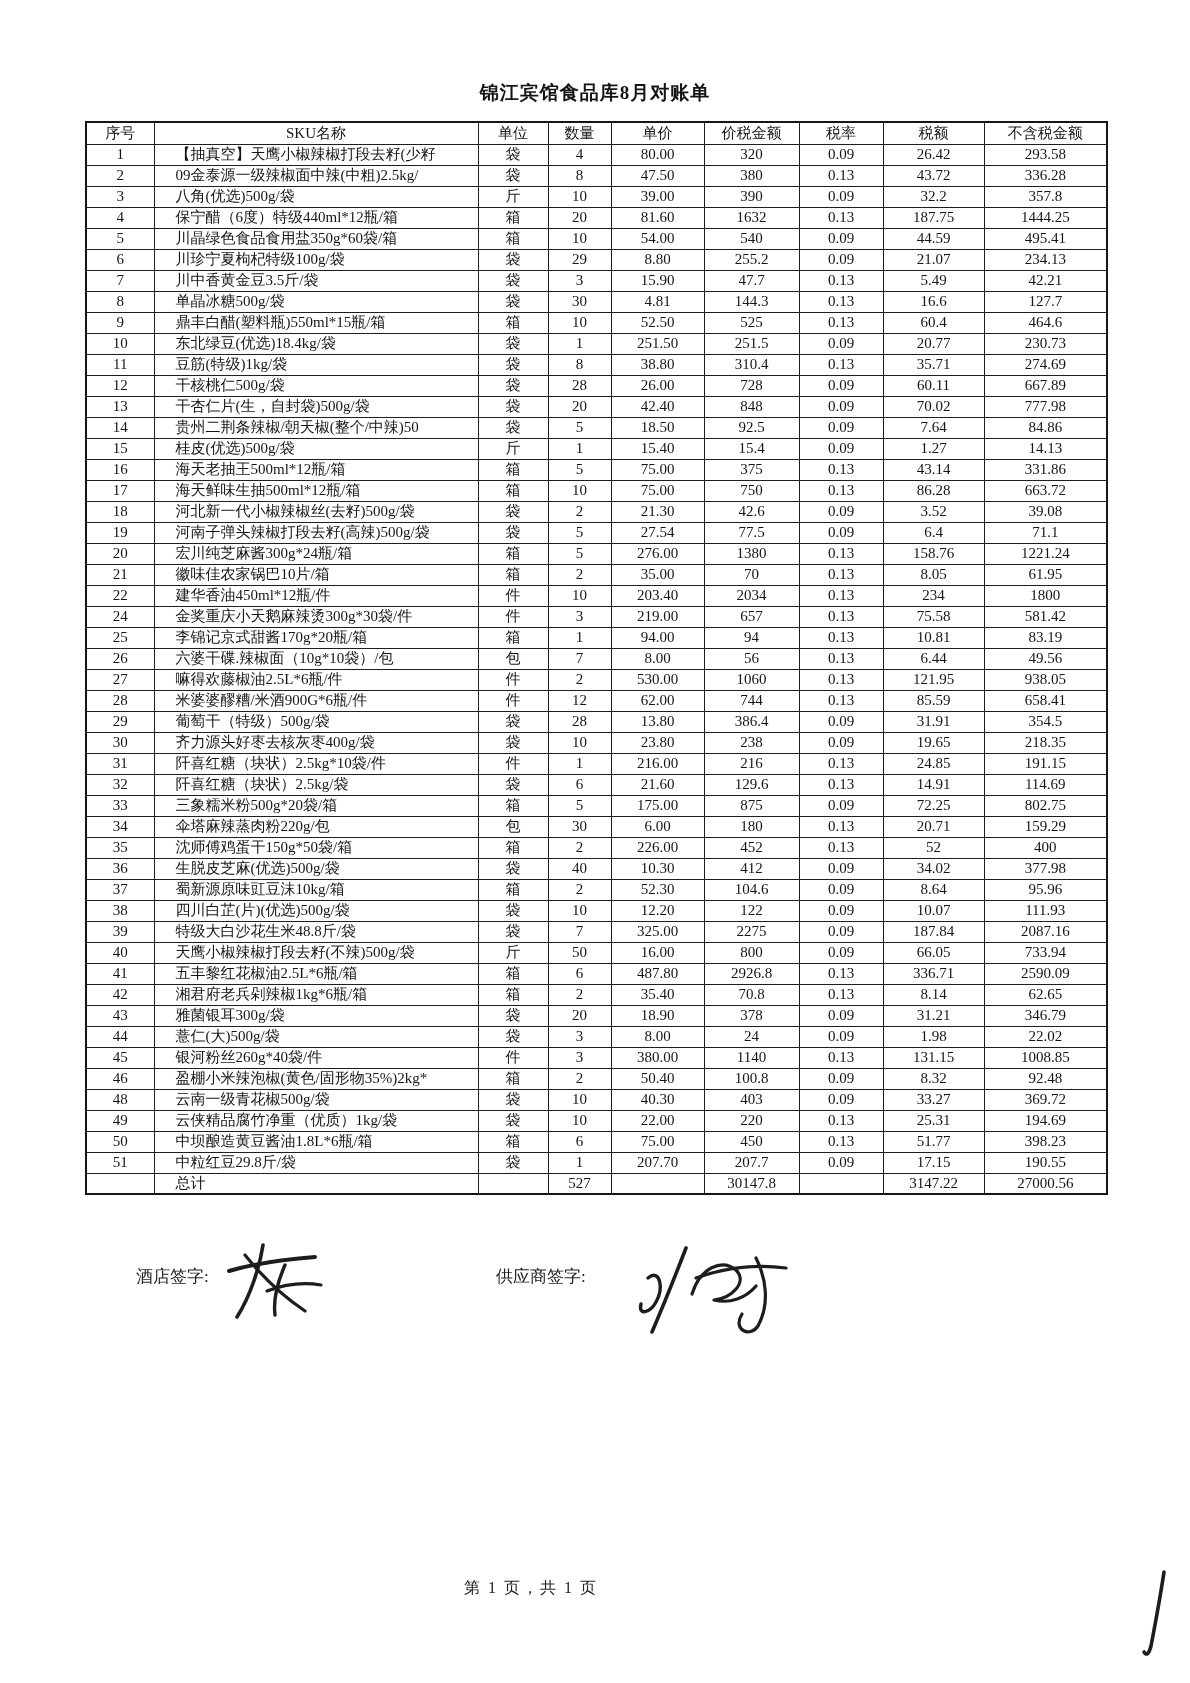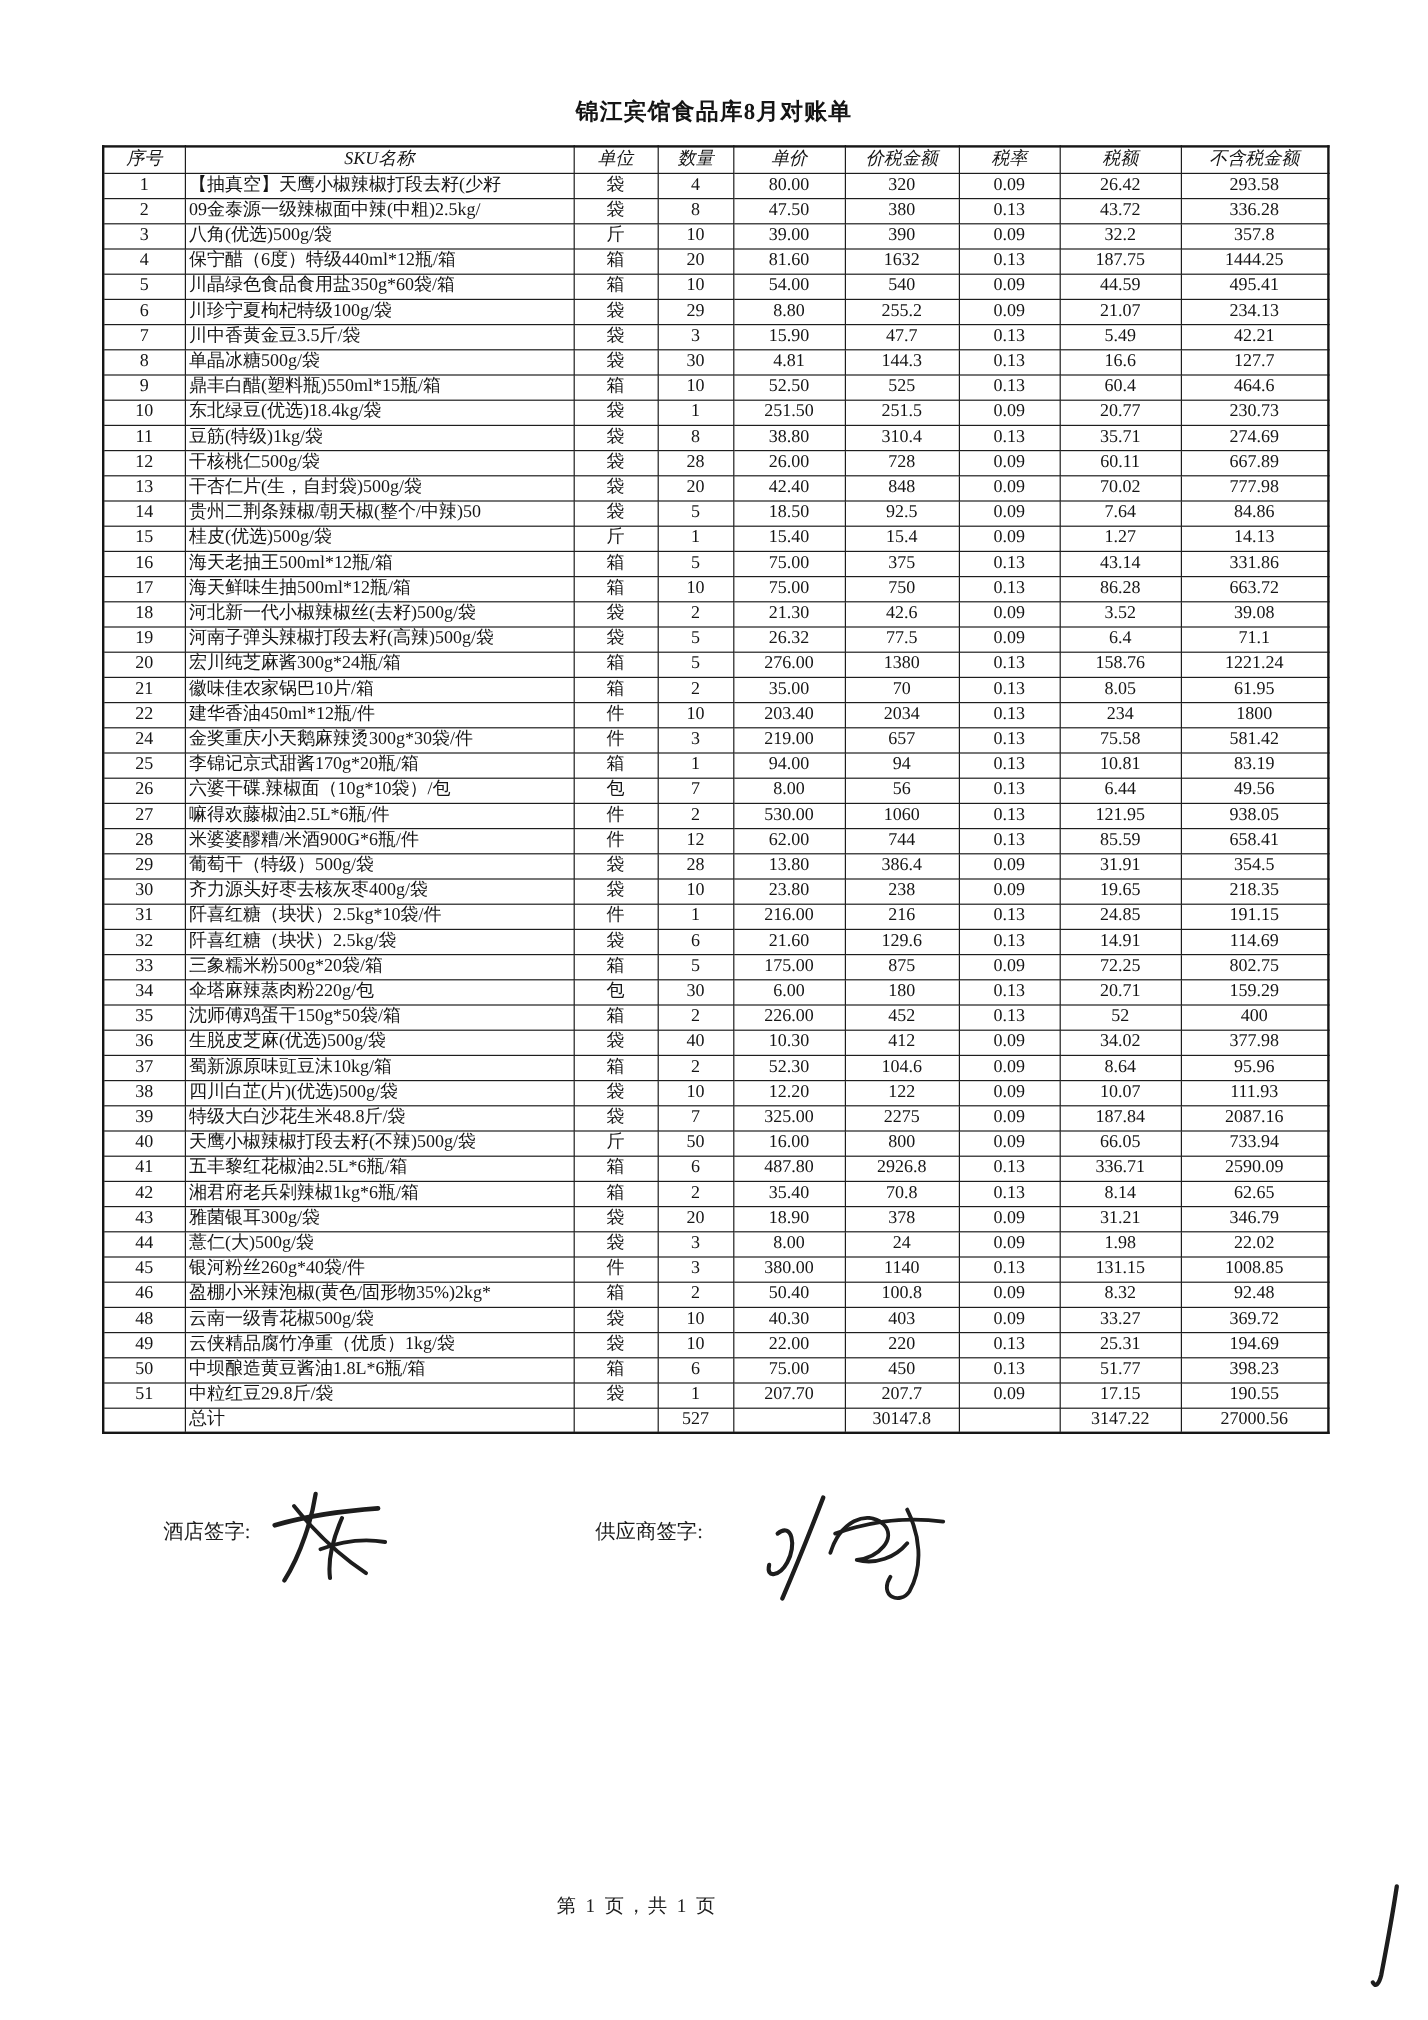--- a/index.html
+++ b/index.html
@@ -30,22 +30,22 @@
   .statement-table th, .statement-table td {
     border: 1.6px solid #1e1e1e;
     height: 21px;
     padding: 0 3px;
     text-align: center;
     white-space: nowrap;
     overflow: hidden;
     line-height: 19px;
     font-weight: normal;
   }
-  .statement-table thead th { height: 22px; font-style: italic; }
-  .statement-table td.c-name { text-align: left; padding-left: 3px; margin-left: 33px; }
+  .statement-table thead th { height: 22px; }
+  .statement-table td.c-name { text-align: left; padding-left: 21px; margin-left: 33px; }
   .statement-table { border: 2.2px solid #161616; }
   .sign-row {
     position: absolute;
     top: 1253px; left: 0; width: 1190px;
     font-size: 17px;
     color: #1c1c1c;
   }
   .sign-label-hotel { position: absolute; left: 136px; top: 12px; }
   .sign-label-supplier { position: absolute; left: 496px; top: 12px; }
   .sig { position: absolute; }
@@ -287,21 +287,21 @@
         <td>42.6</td>
         <td>0.09</td>
         <td>3.52</td>
         <td>39.08</td>
       </tr>
       <tr>
         <td>19</td>
         <td class="c-name">河南子弹头辣椒打段去籽(高辣)500g/袋</td>
         <td>袋</td>
         <td>5</td>
-        <td>26.32</td>
+        <td>27.54</td>
         <td>77.5</td>
         <td>0.09</td>
         <td>6.4</td>
         <td>71.1</td>
       </tr>
       <tr>
         <td>20</td>
         <td class="c-name">宏川纯芝麻酱300g*24瓶/箱</td>
         <td>箱</td>
         <td>5</td>

